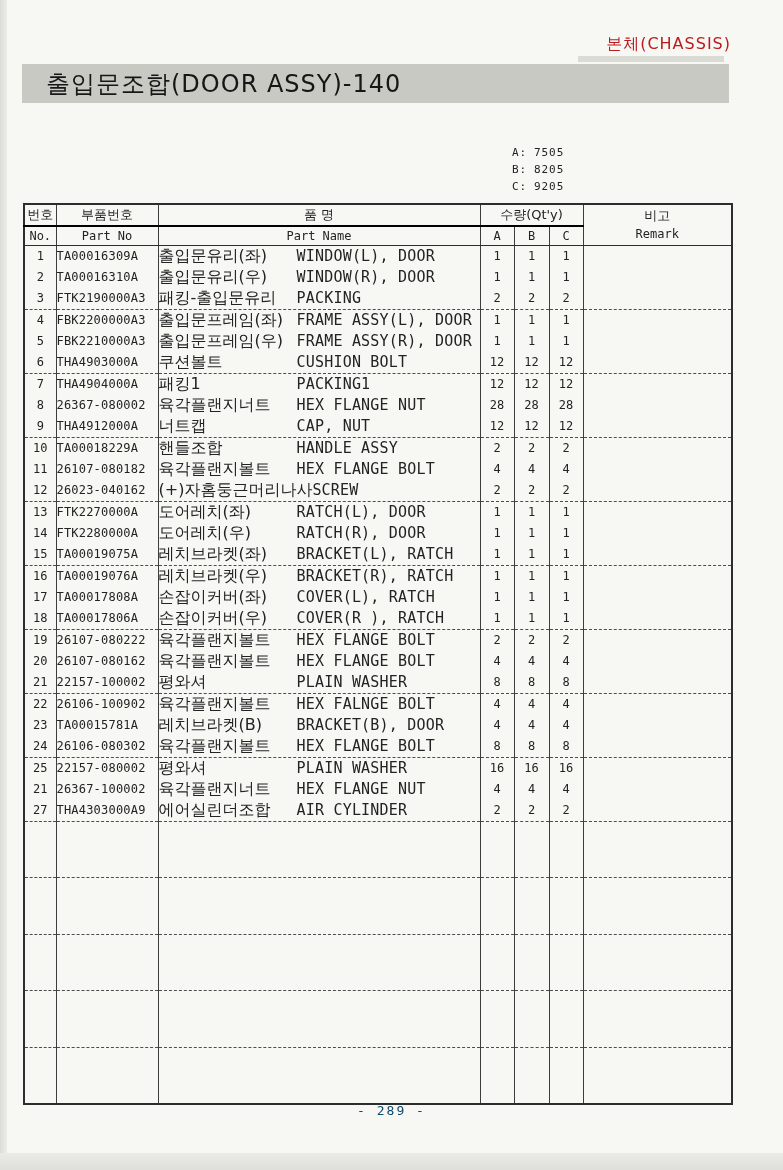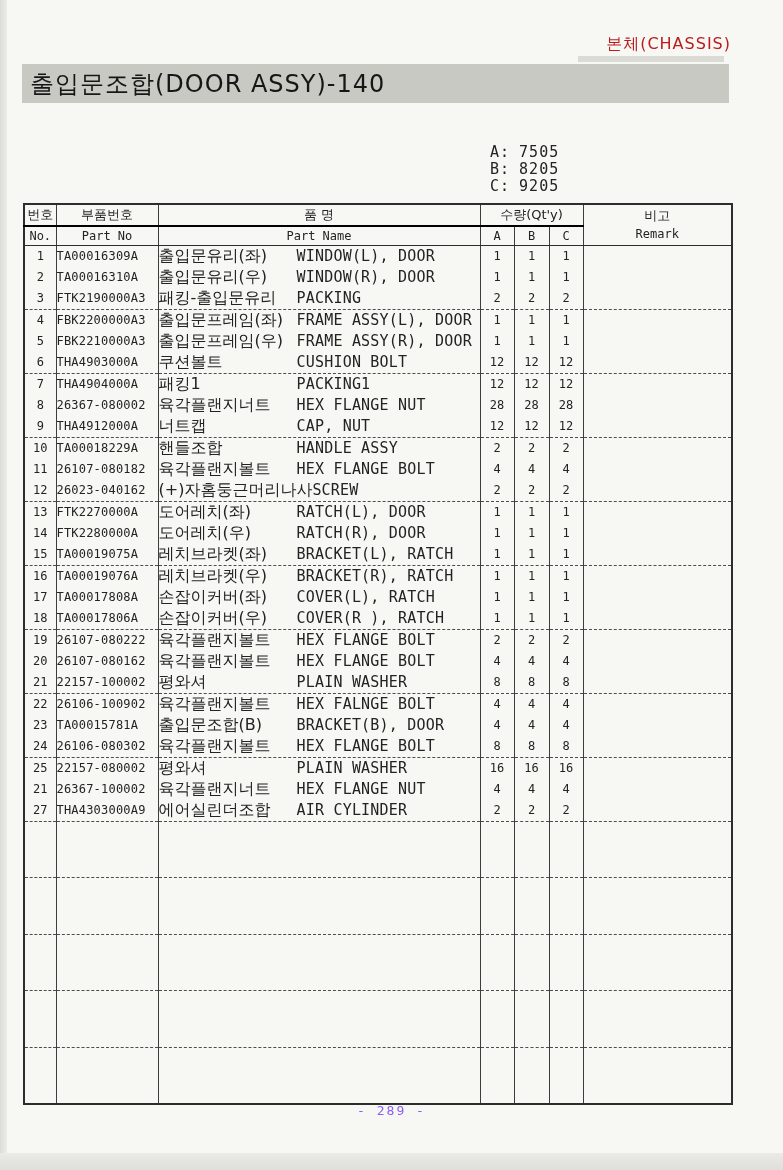--- a/index.html
+++ b/index.html
@@ -27,23 +27,23 @@
   .corner-label {
     position:absolute; top:34px; right:52px;
     font-size:16px; letter-spacing:1px; color:#b91c1c;
   }
   .title-bar {
     position:absolute; left:22px; top:64px; width:707px; height:39px;
     background:#c9c9c4;
     display:flex; align-items:center;
   }
   .title-bar span {
-    padding-left:8px; font-size:24px; letter-spacing:1px; color:#161616;
-  }
-  .legend { position:absolute; left:490px; top:144px; font-size:15px; line-height:17px; }
+    padding-left:24px; font-size:24px; letter-spacing:1px; color:#161616;
+  }
+  .legend { position:absolute; left:512px; top:144px; font-size:11px; line-height:17px; }
   .legend-line span { letter-spacing:1px; }
 
   
   table.parts {
     position:absolute; left:23px; top:203px; width:708px;
     border-collapse:collapse; table-layout:fixed;
     border:2px solid #2d2d2d;
   }
   table.parts th, table.parts td {
     border-left:1px solid #3d3d3d;
@@ -68,21 +68,21 @@
 
   td.c-no { text-align:center; font-size:11.5px; }
   td.c-pn { padding-left:3px; font-size:11.5px; letter-spacing:.2px; }
   td.c-name { padding-left:3px; }
   td.c-name .kr-name { display:inline-block; min-width:138px; font-size:16px; }
   td.c-name .en-name { font-size:15px; letter-spacing:.2px; }
   td.c-q { text-align:center; font-size:11.5px; }
 
   .page-number {
     position:absolute; left:0; top:1103px; width:783px;
-    text-align:center; font-size:13px; letter-spacing:2px; color:#8b5cf6;
+    text-align:center; font-size:13px; letter-spacing:2px; color:#0c4a6e;
   }
 </style>
 </head>
 <body>
 
 <div class="canvas">
 
   <div class="edge-left"></div>
   <div class="edge-bottom"></div>
   <div class="smudge"></div>
@@ -346,21 +346,21 @@
     <td class="c-name"><span class="kr-name">육각플랜지볼트</span><span class="en-name mono">HEX FALNGE BOLT</span></td>
     <td class="c-q mono">4</td>
     <td class="c-q mono">4</td>
     <td class="c-q mono">4</td>
     <td class="c-r"></td>
   </tr>
 
   <tr class="data">
     <td class="c-no mono">23</td>
     <td class="c-pn mono">TA00015781A</td>
-    <td class="c-name"><span class="kr-name">출입문조합(B)</span><span class="en-name mono">BRACKET(B), DOOR</span></td>
+    <td class="c-name"><span class="kr-name">레치브라켓(B)</span><span class="en-name mono">BRACKET(B), DOOR</span></td>
     <td class="c-q mono">4</td>
     <td class="c-q mono">4</td>
     <td class="c-q mono">4</td>
     <td class="c-r"></td>
   </tr>
 
   <tr class="data gend">
     <td class="c-no mono">24</td>
     <td class="c-pn mono">26106-080302</td>
     <td class="c-name"><span class="kr-name">육각플랜지볼트</span><span class="en-name mono">HEX FLANGE BOLT</span></td>

